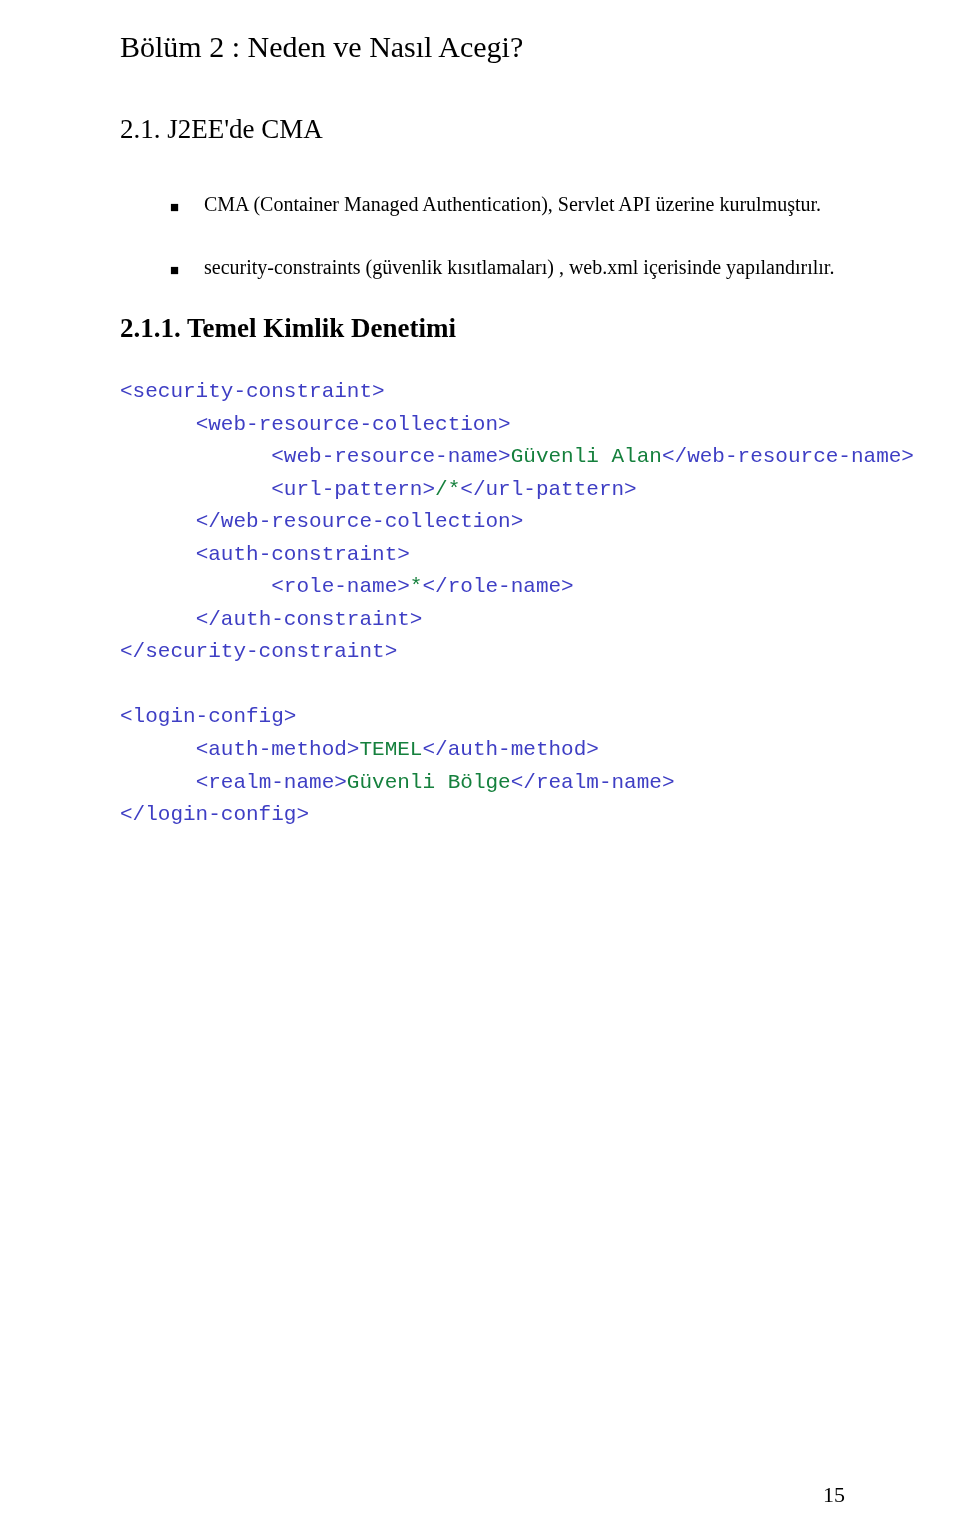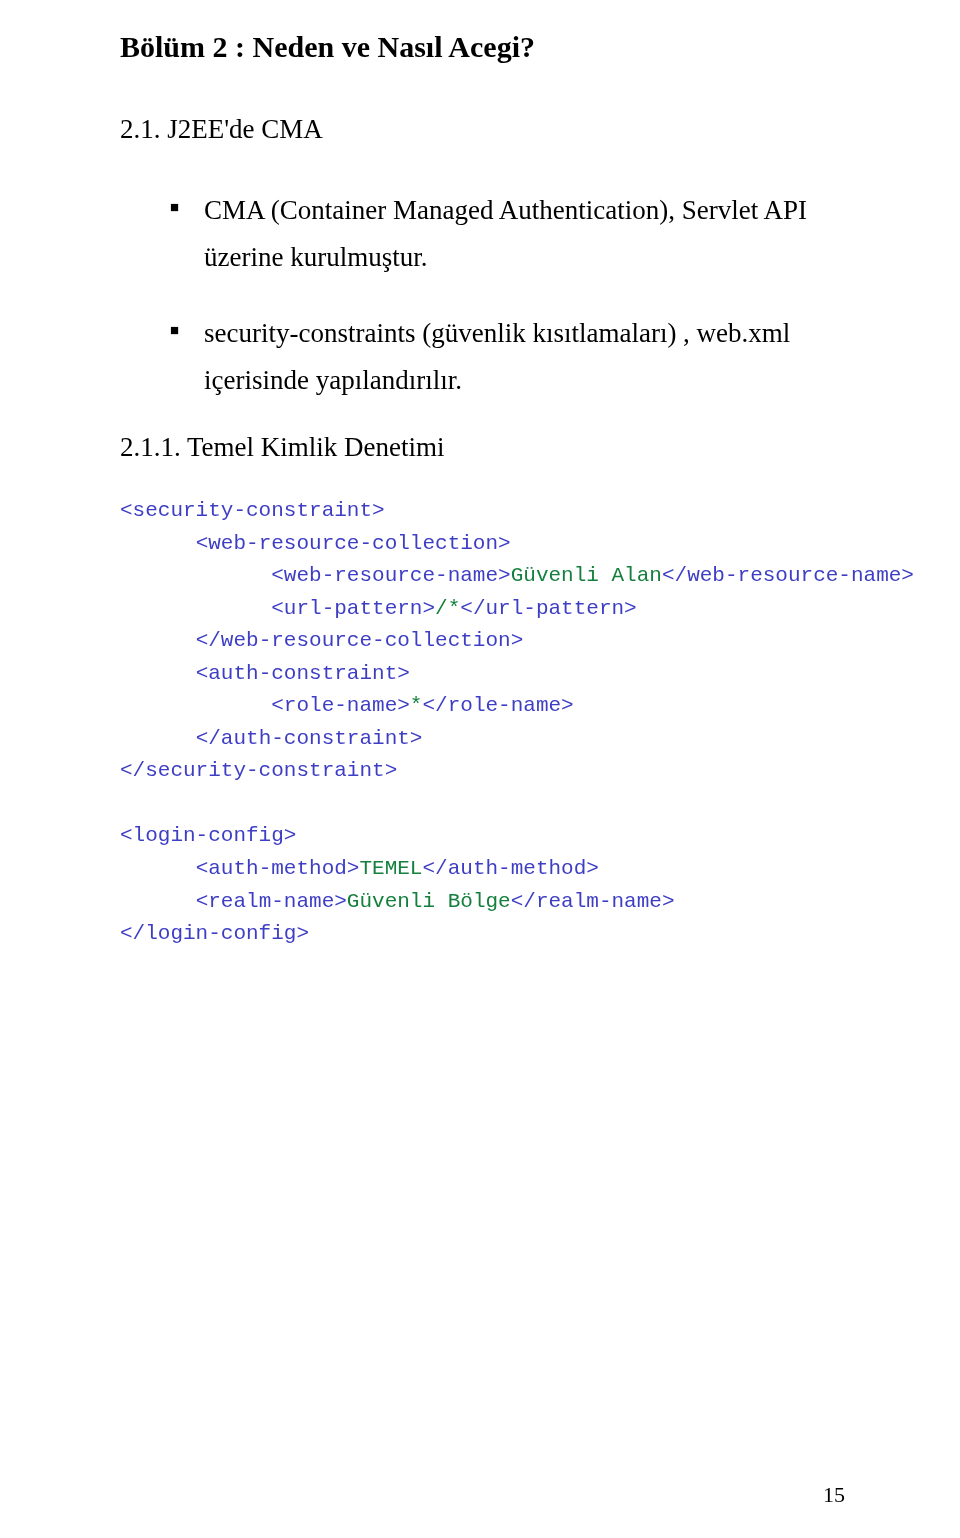--- a/index.html
+++ b/index.html
@@ -9,40 +9,40 @@
     background: #fff;
     font-family: "Times New Roman", Times, serif;
     color: #000;
     position: relative;
   }
   .page {
     padding: 30px 120px 0 120px;
   }
   .h1 {
     font-size: 30px;
-    font-weight: bold;
+    font-weight: normal;
     margin-bottom: 50px;
   }
   .h2 {
     font-size: 27px;
     font-weight: normal;
     margin-bottom: 42px;
   }
   .h3 {
     font-size: 27px;
-    font-weight: normal;
+    font-weight: bold;
     margin-bottom: 32px;
   }
   ul.bullets {
     list-style: none;
     margin-left: 50px;
     margin-bottom: 20px;
   }
   ul.bullets li {
-    font-size: 27px;
+    font-size: 20px;
     line-height: 1.75;
     margin-bottom: 28px;
     position: relative;
     padding-left: 34px;
   }
   ul.bullets li::before {
     content: "■";
     position: absolute;
     left: 0;
     top: 7px;

